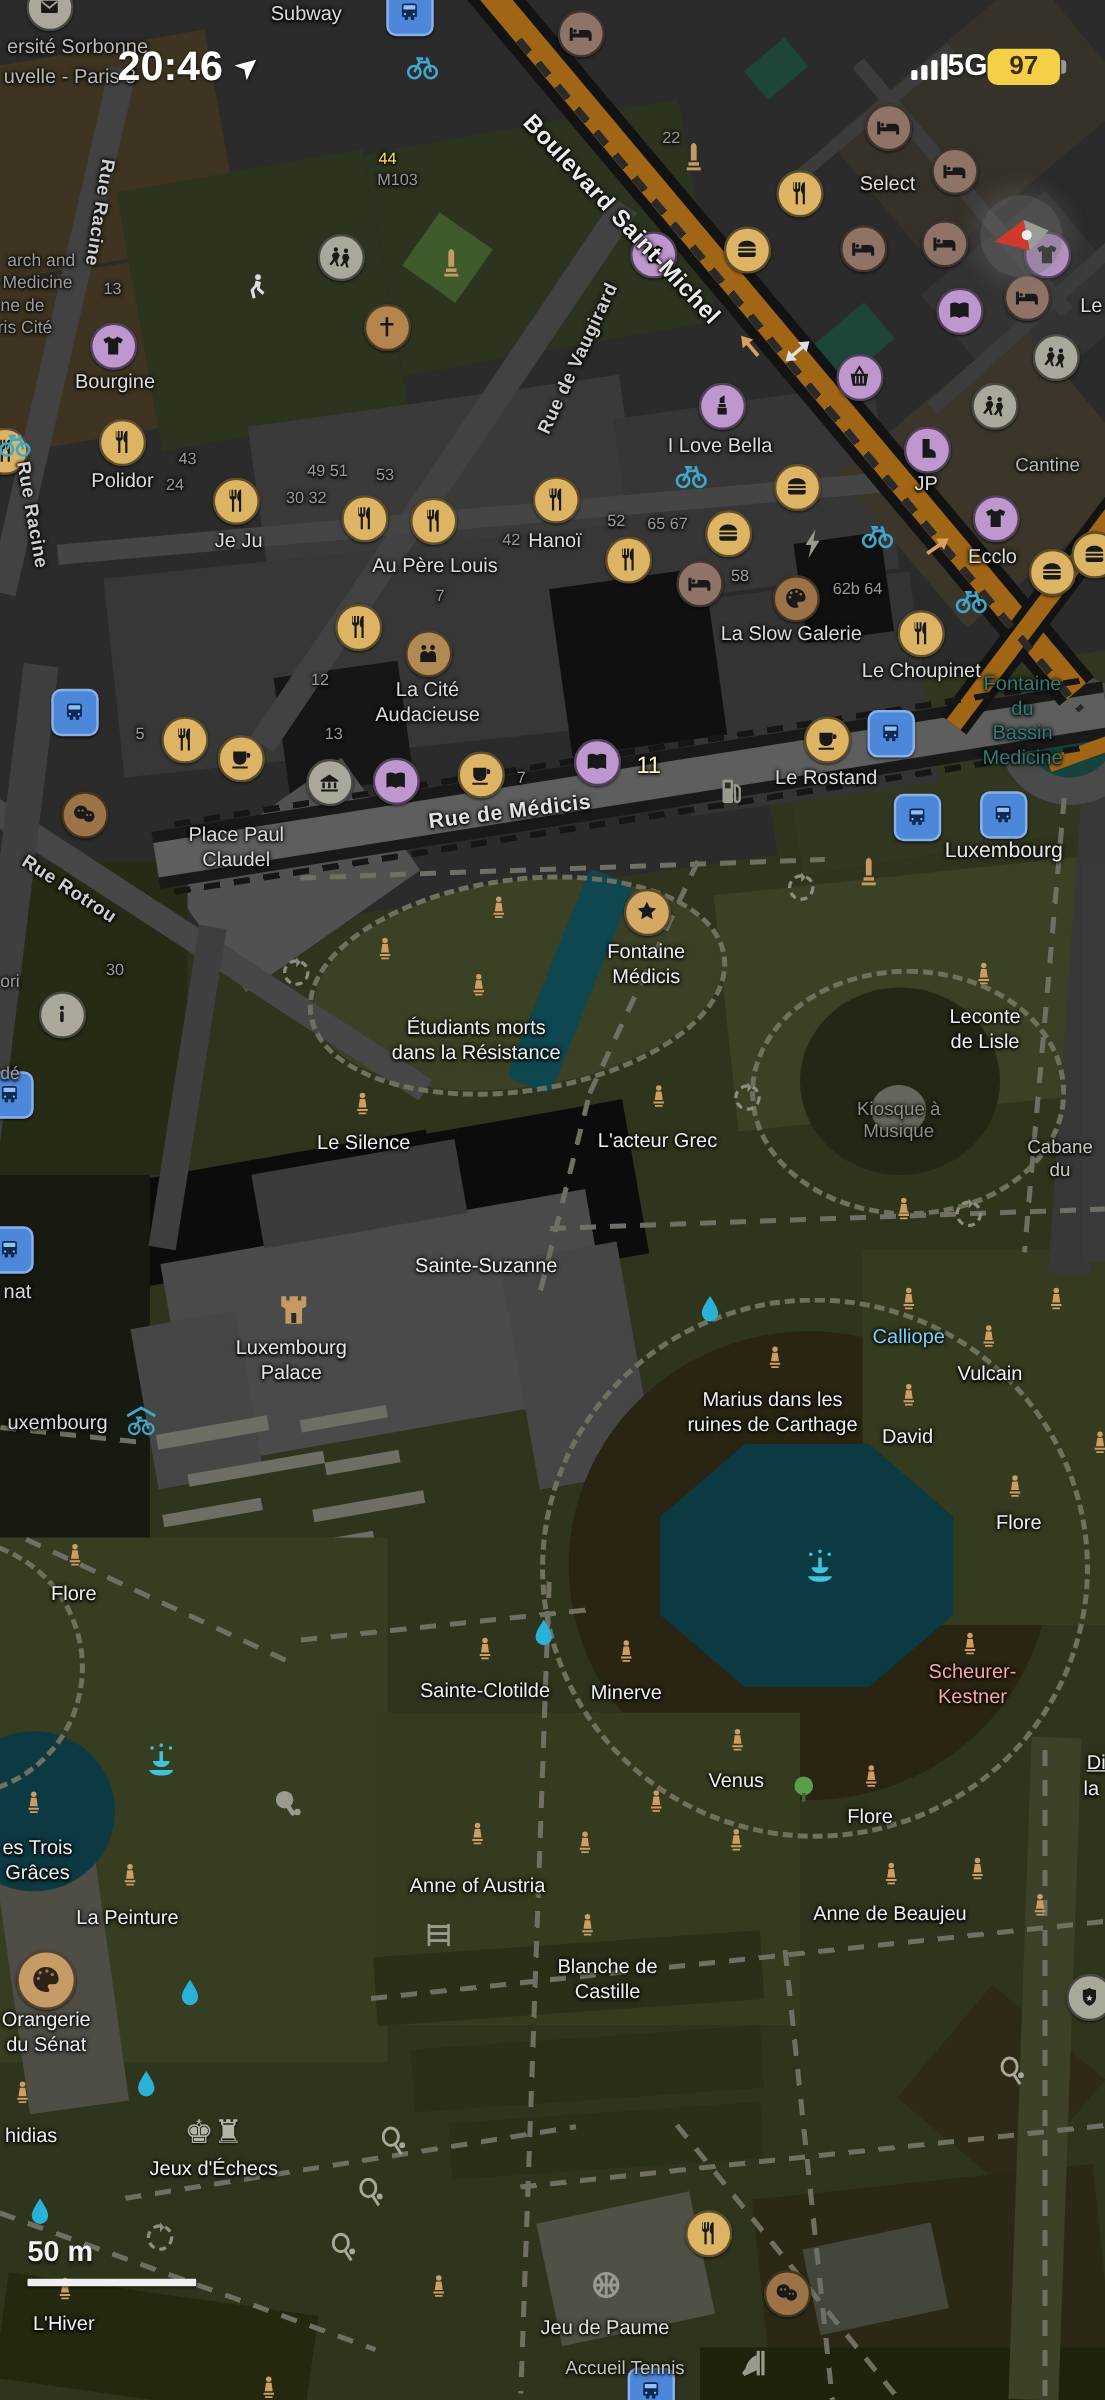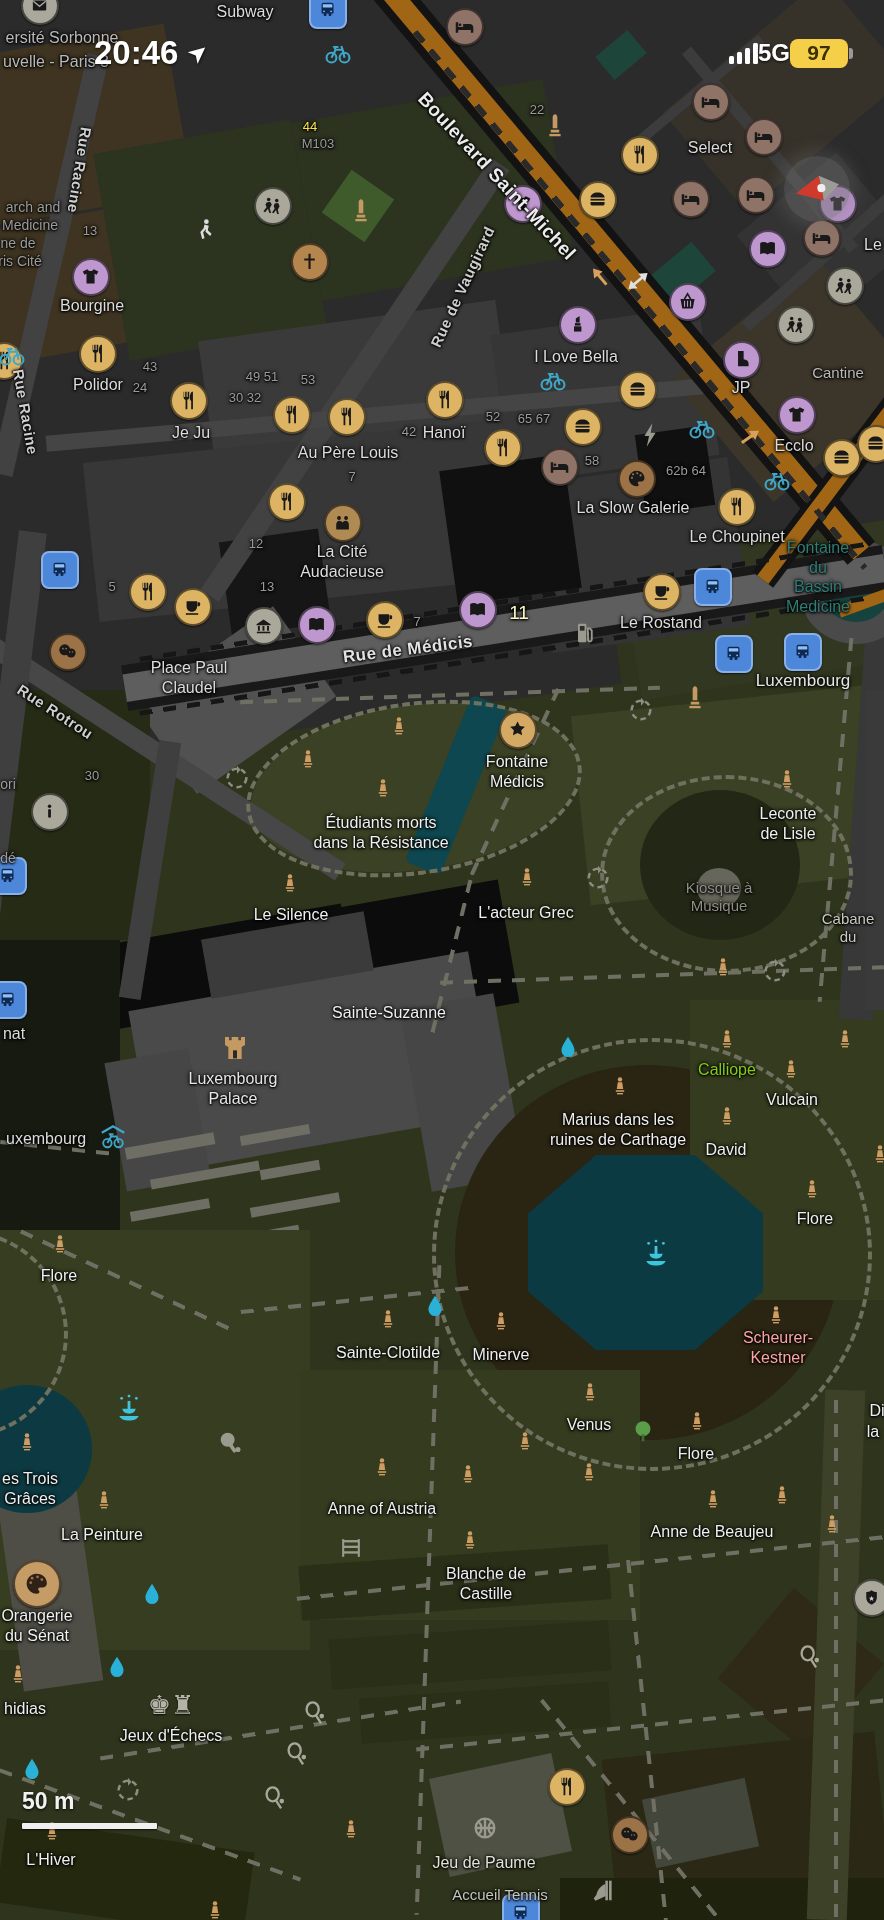--- a/index.html
+++ b/index.html
@@ -981,33 +981,33 @@
       <div class="lbl" style="left: 788px; top: 824px; color: rgb(239, 239, 239);">Leconte
 de Lisle</div>
       <div class="lbl" style="left: 719px; top: 897px; font-size: 15px; color: rgb(143, 143, 133);">Kiosque à
 Musique</div>
       <div class="lbl" style="left: 848px; top: 928px; font-size: 15px; color: rgb(201, 201, 192);">Cabane du</div>
       <div class="lbl" style="left: 291px; top: 915px; color: rgb(239, 239, 239);">Le Silence</div>
       <div class="lbl" style="left: 526px; top: 913px; color: rgb(239, 239, 239);">L'acteur Grec</div>
       <div class="lbl" style="left: 389px; top: 1013px; color: rgb(239, 239, 239);">Sainte-Suzanne</div>
       <div class="lbl" style="left: 233px; top: 1089px; color: rgb(230, 230, 230);">Luxembourg
 Palace</div>
-      <div class="lbl" style="left: 727px; top: 1070px; color: #84cc16;">Calliope</div>
+      <div class="lbl" style="left: 727px; top: 1070px; color: #7dd3fc;">Calliope</div>
       <div class="lbl" style="left: 792px; top: 1100px; color: rgb(239, 239, 239);">Vulcain</div>
       <div class="lbl" style="left: 618px; top: 1130px; color: rgb(239, 239, 239);">Marius dans les
 ruines de Carthage</div>
       <div class="lbl" style="left: 726px; top: 1150px; color: rgb(239, 239, 239);">David</div>
       <div class="lbl" style="left: 815px; top: 1219px; color: rgb(239, 239, 239);">Flore</div>
       <div class="lbl" style="left: 59px; top: 1276px; color: rgb(239, 239, 239);">Flore</div>
       <div class="lbl" style="left: 388px; top: 1353px; color: rgb(239, 239, 239);">Sainte-Clotilde</div>
       <div class="lbl" style="left: 501px; top: 1355px; color: rgb(239, 239, 239);">Minerve</div>
       <div class="lbl" style="left: 778px; top: 1348px; color: #fca5a5;">Scheurer-Kestner</div>
       <div class="lbl" style="left: 589px; top: 1425px; color: rgb(239, 239, 239);">Venus</div>
       <div class="lbl" style="left: 696px; top: 1454px; color: rgb(239, 239, 239);">Flore</div>
-      <div class="lbl" style="left: 877px; top: 1411px; color: rgb(239, 239, 239);">Di</div>
+      <div class="lbl" style="left: 877px; top: 1411px; color: rgb(239, 239, 239); text-decoration: underline;">Di</div>
       <div class="lbl" style="left: 873px; top: 1432px; color: rgb(239, 239, 239);">la</div>
       <div class="lbl" style="left: 30px; top: 1489px; color: rgb(239, 239, 239);">es Trois
 Grâces</div>
       <div class="lbl" style="left: 102px; top: 1535px; color: rgb(239, 239, 239);">La Peinture</div>
       <div class="lbl" style="left: 37px; top: 1626px; color: rgb(239, 239, 239);">Orangerie
 du Sénat</div>
       <div class="lbl" style="left: 382px; top: 1509px; color: rgb(239, 239, 239);">Anne of Austria</div>
       <div class="lbl" style="left: 712px; top: 1532px; color: rgb(239, 239, 239);">An­ne de Beaujeu</div>
       <div class="lbl" style="left: 486px; top: 1584px; color: rgb(239, 239, 239);">Blanche de
 Castille</div>

